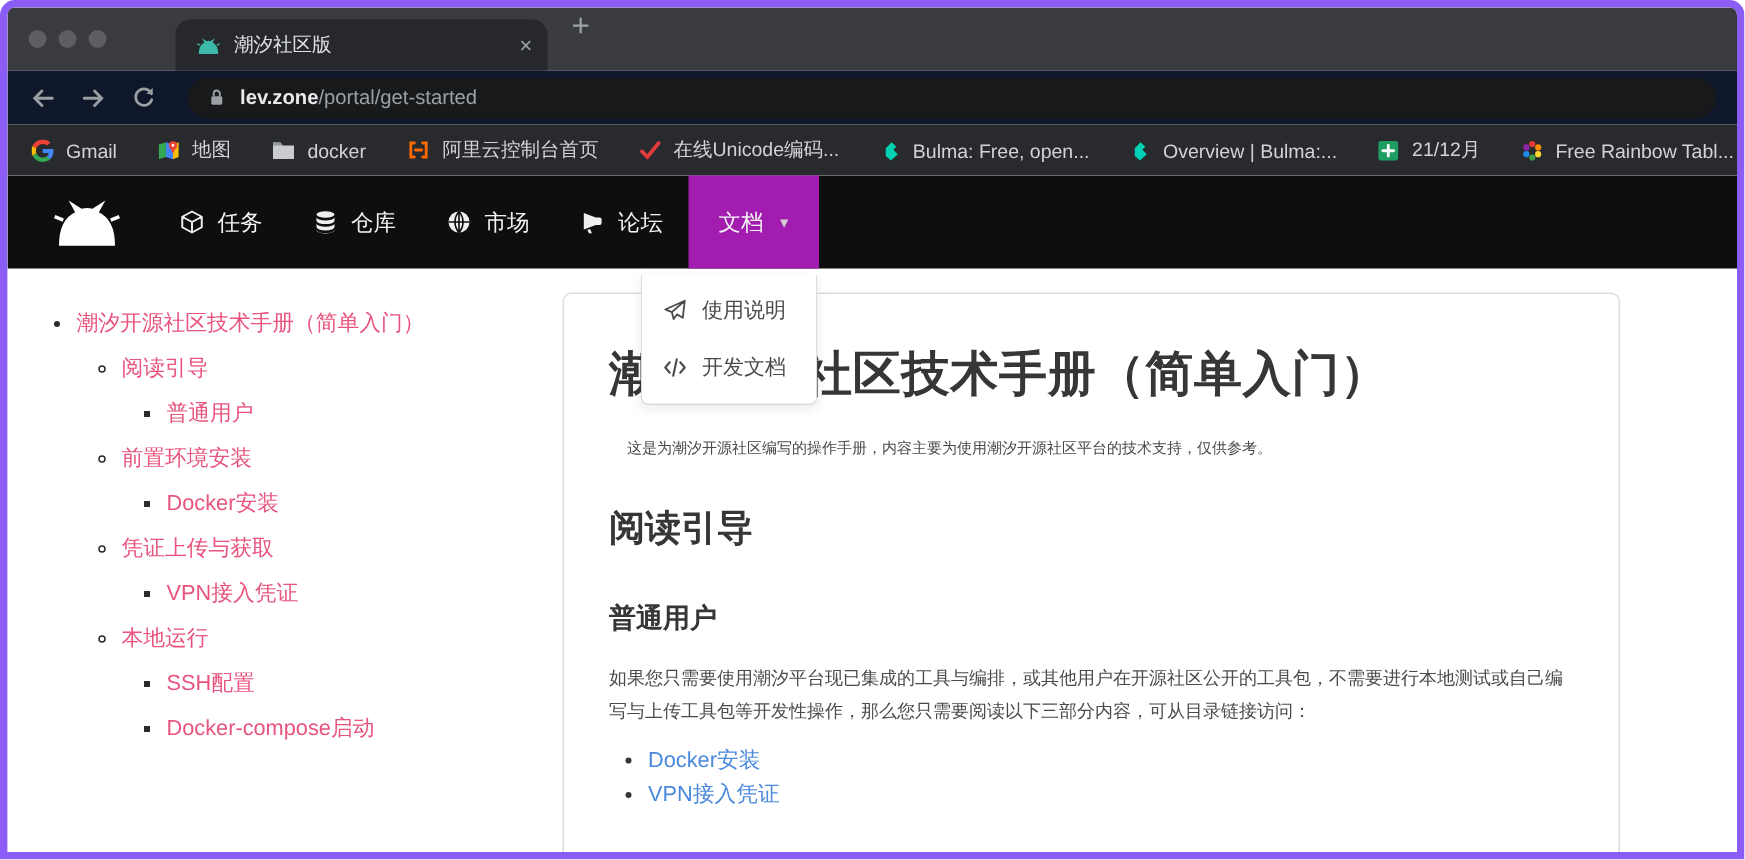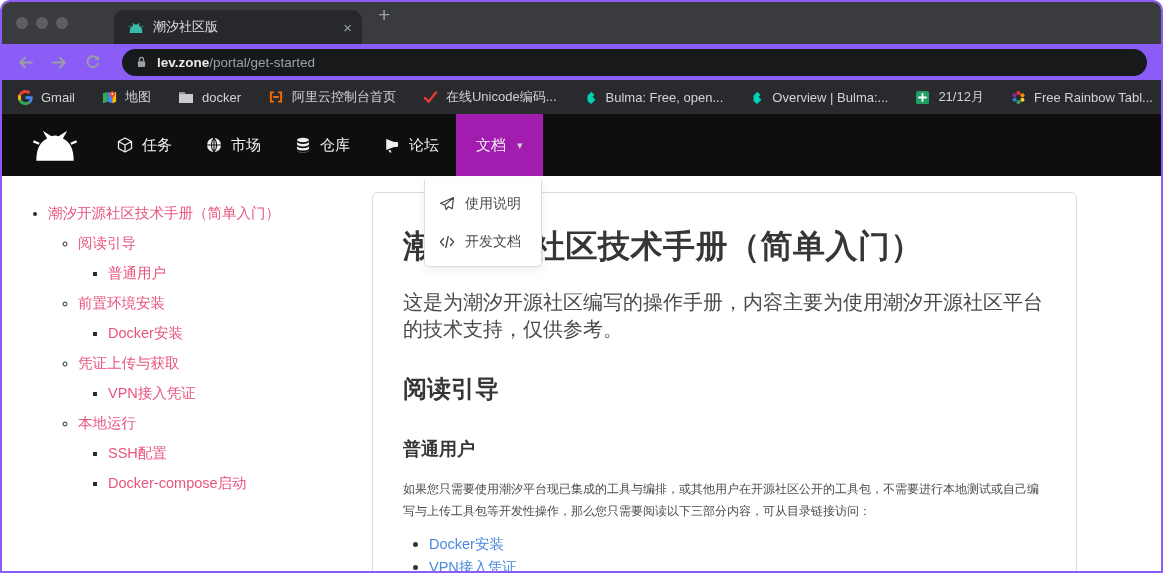--- a/index.html
+++ b/index.html
@@ -1,33 +1,33 @@
 <!DOCTYPE html>
 <html><head>
 <meta charset="utf-8">
 <style>
   * { margin:0; padding:0; box-sizing:border-box; }
   html,body { background:#fff; }
   body { font-family:"Liberation Sans", sans-serif; }
 
   .window { position:relative; width:1163px; height:573px; overflow:hidden;
-            border:2px solid #8b5cf6; border-radius:10px 10px 0 0; background:#fff; }
+            border:5px solid #8b5cf6; border-radius:10px 10px 0 0; background:#fff; }
 
   
   .tabstrip { height:42px; background:#3a3b3e; display:flex; align-items:flex-end; }
   .lights { display:flex; gap:8px; margin:0 0 15px 14px; }
   .light { width:12px; height:12px; border-radius:50%; background:#5c5e62; }
   .tab { width:248px; height:34px; background:#27282b; border-radius:10px 10px 0 0;
          display:flex; align-items:center; gap:9px; padding:0 10px 0 14px; margin-left:46px; }
   .tab-title { color:#dfe1e4; font-size:13px; flex:1; white-space:nowrap; overflow:hidden; }
   .tab-close { color:#9aa0a6; font-size:15px; line-height:1; cursor:default; }
   .newtab { color:#9aa0a6; font-size:21px; margin:0 0 19px 16px; line-height:1; }
 
   
-  .toolbar { height:36px; background:#8b5cf6; display:flex; align-items:center; padding:0 14px; gap:16px; }
+  .toolbar { height:36px; background:#0f172a; display:flex; align-items:center; padding:0 14px; gap:16px; }
   .navbtn { width:18px; height:18px; display:flex; align-items:center; justify-content:center; }
   .urlpill { flex:1; height:27px; background:#18191b; border-radius:14px;
              display:flex; align-items:center; gap:9px; padding:0 13px; margin-left:4px; }
   .url-domain { color:#e9eaec; font-size:13.5px; font-weight:700; }
   .url-path { color:#9aa0a6; font-size:13.5px; }
 
   
   .bookmarks { height:34px; background:#292a2d; display:flex; align-items:center; padding:0 16px; gap:27px; }
   .bm { display:flex; align-items:center; gap:8px; color:#d2d3d5; font-size:13px; white-space:nowrap; }
   .bm svg, .bm .bm-ic { flex:0 0 auto; }
@@ -51,21 +51,21 @@
   .toc ul { list-style:disc; padding-left:22px; }
   .toc ul ul { list-style:circle; padding-left:30px; }
   .toc ul ul ul { list-style:square; padding-left:30px; }
   .toc li { margin:9px 0; line-height:21px; }
   .toc a { color:#e8547e; text-decoration:none; }
 
   
   .card { position:absolute; left:370px; top:78px; width:705px; height:620px;
           border:1px solid #dbdbdb; border-radius:6px; padding:32px 30px; background:#fff; }
   .card h1 { font-size:32px; font-weight:700; color:#363636; margin:0 0 20px; letter-spacing:.5px; }
-  .card .intro { font-size:20px; color:#4a4a4a; margin:0 0 30px; }
+  .card .intro { font-size:10px; color:#4a4a4a; margin:0 12px 30px; }
   .card h2 { font-size:24px; font-weight:700; color:#363636; margin:0 0 32px; }
   .card h3 { font-size:18px; font-weight:700; color:#363636; margin:0 0 18px; }
   .card .body-p { font-size:12px; color:#4a4a4a; line-height:1.8; margin:0 0 12px; }
   .links { list-style:disc; padding-left:26px; color:#363636; }
   .links li { margin:3px 0; line-height:19px; }
   .links a { color:#4a89dc; text-decoration:none; font-size:14.5px; }
 </style>
 </head>
 <body>
 
@@ -197,33 +197,33 @@
         </svg>
       </span>
       <span class="nav-item">
         <svg width="16" height="16" viewBox="0 0 16 16">
           <path fill="none" stroke="#efefef" stroke-width="1.3" stroke-linejoin="round" d="M8 1 L14.5 4.5 V11.5 L8 15 L1.5 11.5 V4.5 Z M1.5 4.5 L8 8 L14.5 4.5 M8 8 V15"></path>
         </svg>
         <span>任务</span>
       </span>
       <span class="nav-item">
         <svg width="16" height="16" viewBox="0 0 16 16">
-          <circle cx="8" cy="8" r="7" fill="#efefef"></circle>
-          <path fill="none" stroke="#0e0e0e" stroke-width="1.1" d="M1 8 H15 M8 1 a10.5 10.5 0 0 1 0 14 M8 1 a10.5 10.5 0 0 0 0 14 M8 1 V15"></path>
-        </svg>
-        <span>市场</span>
-      </span>
-      <span class="nav-item">
-        <svg width="16" height="16" viewBox="0 0 16 16">
           <ellipse cx="8" cy="3" rx="6" ry="2.2" fill="#efefef"></ellipse>
           <path fill="#efefef" d="M2 4.8 a6 2.2 0 0 0 12 0 v2.4 a6 2.2 0 0 1 -12 0 Z"></path>
           <path fill="#efefef" d="M2 9 a6 2.2 0 0 0 12 0 v2.4 a6 2.2 0 0 1 -12 0 Z"></path>
           <path fill="#efefef" d="M2 13.2 a6 2.2 0 0 0 12 0 v.3 a6 2.2 0 0 1 -12 0 Z"></path>
         </svg>
         <span>仓库</span>
+      </span>
+      <span class="nav-item">
+        <svg width="16" height="16" viewBox="0 0 16 16">
+          <circle cx="8" cy="8" r="7" fill="#efefef"></circle>
+          <path fill="none" stroke="#0e0e0e" stroke-width="1.1" d="M1 8 H15 M8 1 a10.5 10.5 0 0 1 0 14 M8 1 a10.5 10.5 0 0 0 0 14 M8 1 V15"></path>
+        </svg>
+        <span>市场</span>
       </span>
       <span class="nav-item">
         <svg width="16" height="16" viewBox="0 0 16 16">
           <path fill="#efefef" d="M2.2 2 v11 l8-3 h2.6 a1.3 1.3 0 0 0 1.3-1.3 V6.3 A1.3 1.3 0 0 0 12.8 5 H10.2 Z"></path>
           <path fill="#efefef" d="M4.5 13.2 l1.1 2.3 h2 l-1.1-2.6 Z"></path>
         </svg>
         <span>论坛</span>
       </span>
       <span class="nav-item active">
         <span>文档</span>

